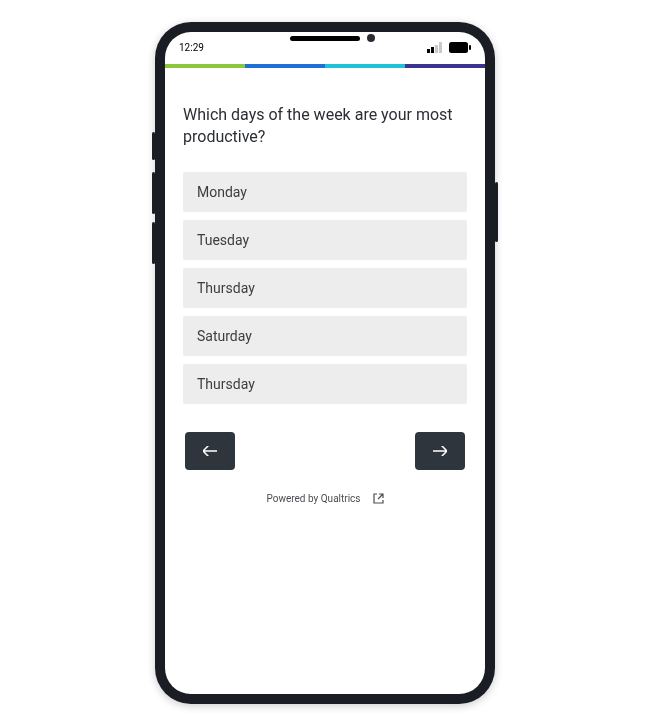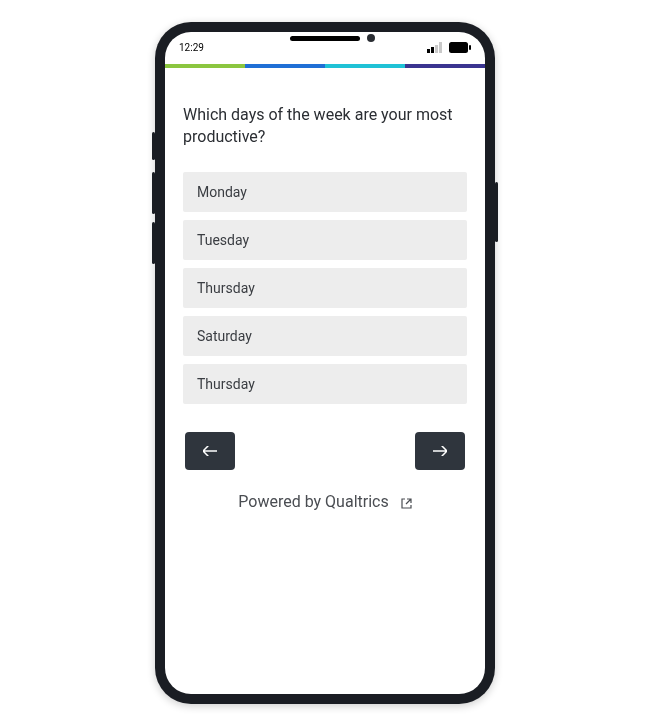--- a/index.html
+++ b/index.html
@@ -18,21 +18,21 @@
     .signal-icon svg, .battery-icon svg { display: block; }
     .progress-stripe { height: 4px; display: flex; }
     .progress-stripe div { flex: 1; }
     .content { flex: 1; padding: 36px 18px 7px 18px; display: flex; flex-direction: column; overflow: hidden; }
     .question-text { font-size: 16px; color: #2b2e33; line-height: 1.4; margin-bottom: 24px; }
     .options { display: flex; flex-direction: column; gap: 8px; }
     .option { background: #ededed; padding: 12px 14px; font-size: 14px; color: #3a3d42; border-radius: 2px; cursor: pointer; }
     .nav-row { display: flex; justify-content: space-between; margin-top: 28px; padding: 0 2px; }
     .nav-btn { width: 50px; height: 38px; background: #2f353d; border-radius: 4px; display: flex; align-items: center; justify-content: center; cursor: pointer; }
     .nav-btn svg { display: block; }
-    .footer { text-align: center; padding: 22px 0 10px; font-size: 16px; color: #4a4d52; display: flex; align-items: center; justify-content: center; gap: 12px; }
+    .footer { text-align: center; padding: 22px 0 10px; font-size: 10px; color: #4a4d52; display: flex; align-items: center; justify-content: center; gap: 12px; }
     .footer svg { display: inline-block; vertical-align: middle; }
   </style>
 </head>
 <body>
 
 <div class="phone-frame">
   <div class="phone-notch-bar"></div>
   <div class="phone-camera"></div>
   <div class="side-btn side-left1"></div>
   <div class="side-btn side-left2"></div>

